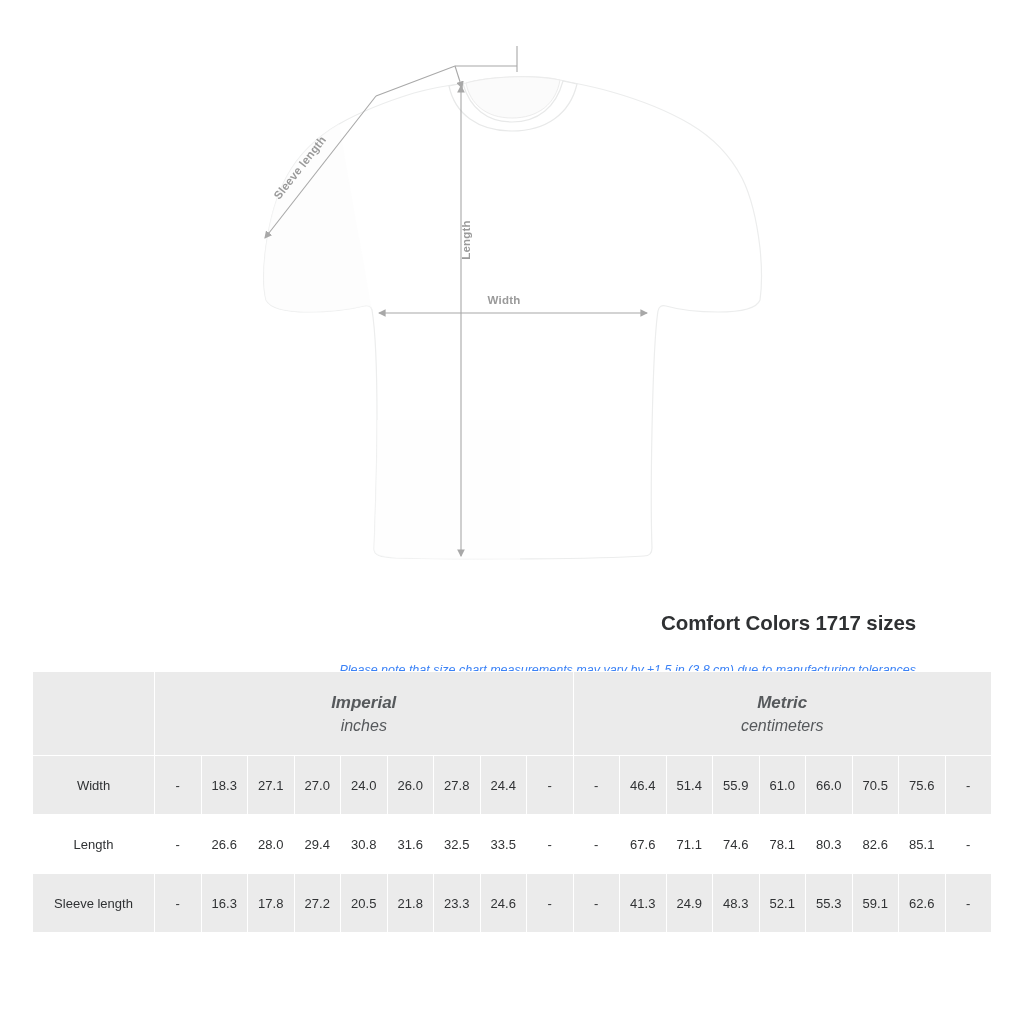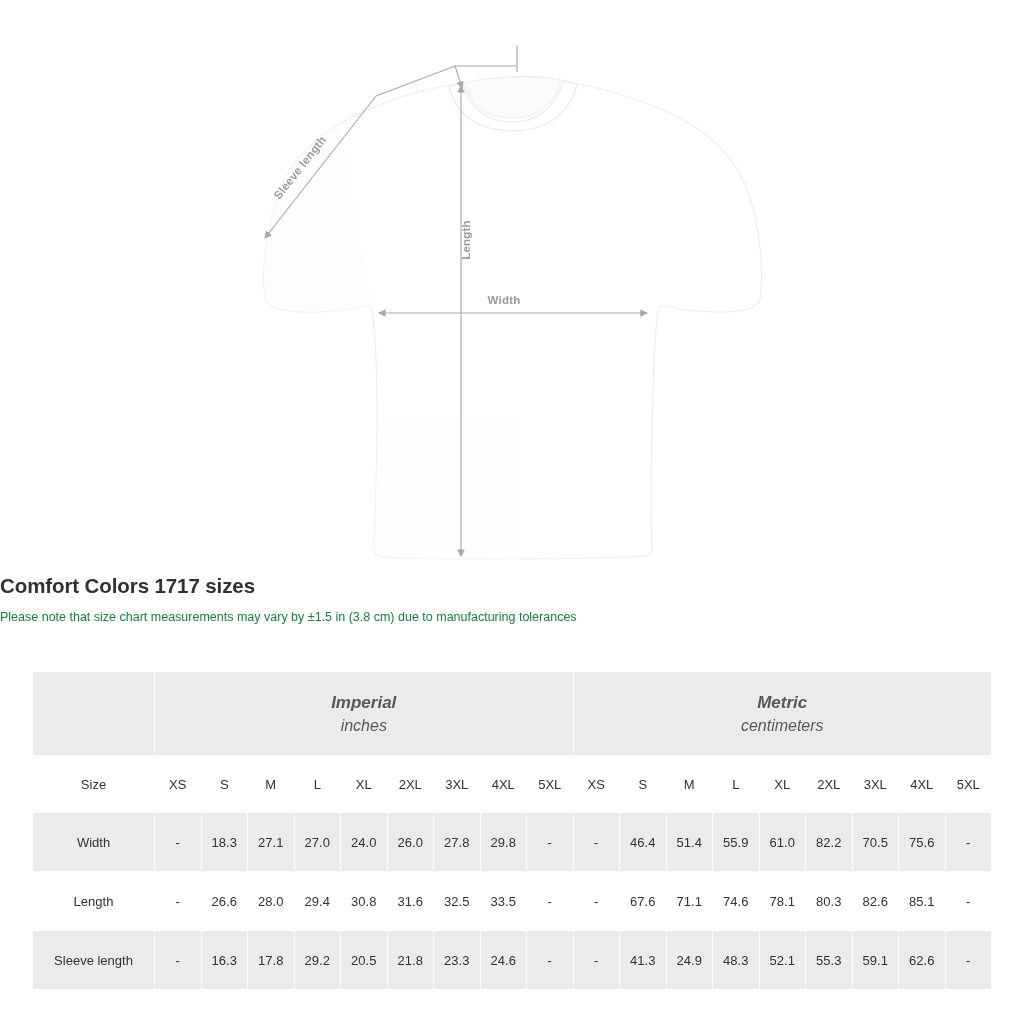--- a/index.html
+++ b/index.html
@@ -34,35 +34,36 @@
     font-size: 11.5px;
     font-weight: bold;
     fill: #9a9a9a;
     letter-spacing: 0.2px;
   }
 
   
   .title-block {
     position: absolute;
     left: 0;
-    top: 574px;
+    top: 611px;
     width: 916px;
-    text-align: left;
+    text-align: right;
   }
   .chart-title {
     font-size: 20.5px;
     font-weight: bold;
     color: #2f3133;
     margin: 0;
     letter-spacing: -0.1px;
   }
   .chart-note {
     font-size: 12.5px;
-    color: #15803d;
-    margin-top: 12px;
+    font-style: italic;
+    color: #3b82f6;
+    margin-top: 28px;
   }
 
   
   .table-wrap {
     position: absolute;
     left: 32px;
     top: 671px;
     width: 960px;
   }
   table.size-table {
@@ -212,59 +213,38 @@
           <td colspan="9">
             <div class="unit-name">Imperial</div>
             <div class="unit-sub">inches</div>
           </td>
           <td colspan="9">
             <div class="unit-name">Metric</div>
             <div class="unit-sub">centimeters</div>
           </td>
         </tr>
 
-        <tr class="size-row">
-          <td class="row-head col-label">Size</td>
-          <td class="col-cell">XS</td>
-          <td class="col-cell">S</td>
-          <td class="col-cell">M</td>
-          <td class="col-cell">L</td>
-          <td class="col-cell">XL</td>
-          <td class="col-cell">2XL</td>
-          <td class="col-cell">3XL</td>
-          <td class="col-cell">4XL</td>
-          <td class="col-cell">5XL</td>
-          <td class="col-cell">XS</td>
-          <td class="col-cell">S</td>
-          <td class="col-cell">M</td>
-          <td class="col-cell">L</td>
-          <td class="col-cell">XL</td>
-          <td class="col-cell">2XL</td>
-          <td class="col-cell">3XL</td>
-          <td class="col-cell">4XL</td>
-          <td class="col-cell">5XL</td>
-        </tr>
 
         <tr class="data-row shade">
           <td class="row-head col-label">Width</td>
           <td class="col-cell">-</td>
           <td class="col-cell">18.3</td>
           <td class="col-cell">27.1</td>
           <td class="col-cell">27.0</td>
           <td class="col-cell">24.0</td>
           <td class="col-cell">26.0</td>
           <td class="col-cell">27.8</td>
-          <td class="col-cell">29.8</td>
+          <td class="col-cell">24.4</td>
           <td class="col-cell">-</td>
           <td class="col-cell">-</td>
           <td class="col-cell">46.4</td>
           <td class="col-cell">51.4</td>
           <td class="col-cell">55.9</td>
           <td class="col-cell">61.0</td>
-          <td class="col-cell">82.2</td>
+          <td class="col-cell">66.0</td>
           <td class="col-cell">70.5</td>
           <td class="col-cell">75.6</td>
           <td class="col-cell">-</td>
         </tr>
 
         <tr class="data-row plain">
           <td class="row-head col-label">Length</td>
           <td class="col-cell">-</td>
           <td class="col-cell">26.6</td>
           <td class="col-cell">28.0</td>
@@ -283,21 +263,21 @@
           <td class="col-cell">82.6</td>
           <td class="col-cell">85.1</td>
           <td class="col-cell">-</td>
         </tr>
 
         <tr class="data-row shade">
           <td class="row-head col-label">Sleeve length</td>
           <td class="col-cell">-</td>
           <td class="col-cell">16.3</td>
           <td class="col-cell">17.8</td>
-          <td class="col-cell">29.2</td>
+          <td class="col-cell">27.2</td>
           <td class="col-cell">20.5</td>
           <td class="col-cell">21.8</td>
           <td class="col-cell">23.3</td>
           <td class="col-cell">24.6</td>
           <td class="col-cell">-</td>
           <td class="col-cell">-</td>
           <td class="col-cell">41.3</td>
           <td class="col-cell">24.9</td>
           <td class="col-cell">48.3</td>
           <td class="col-cell">52.1</td>

